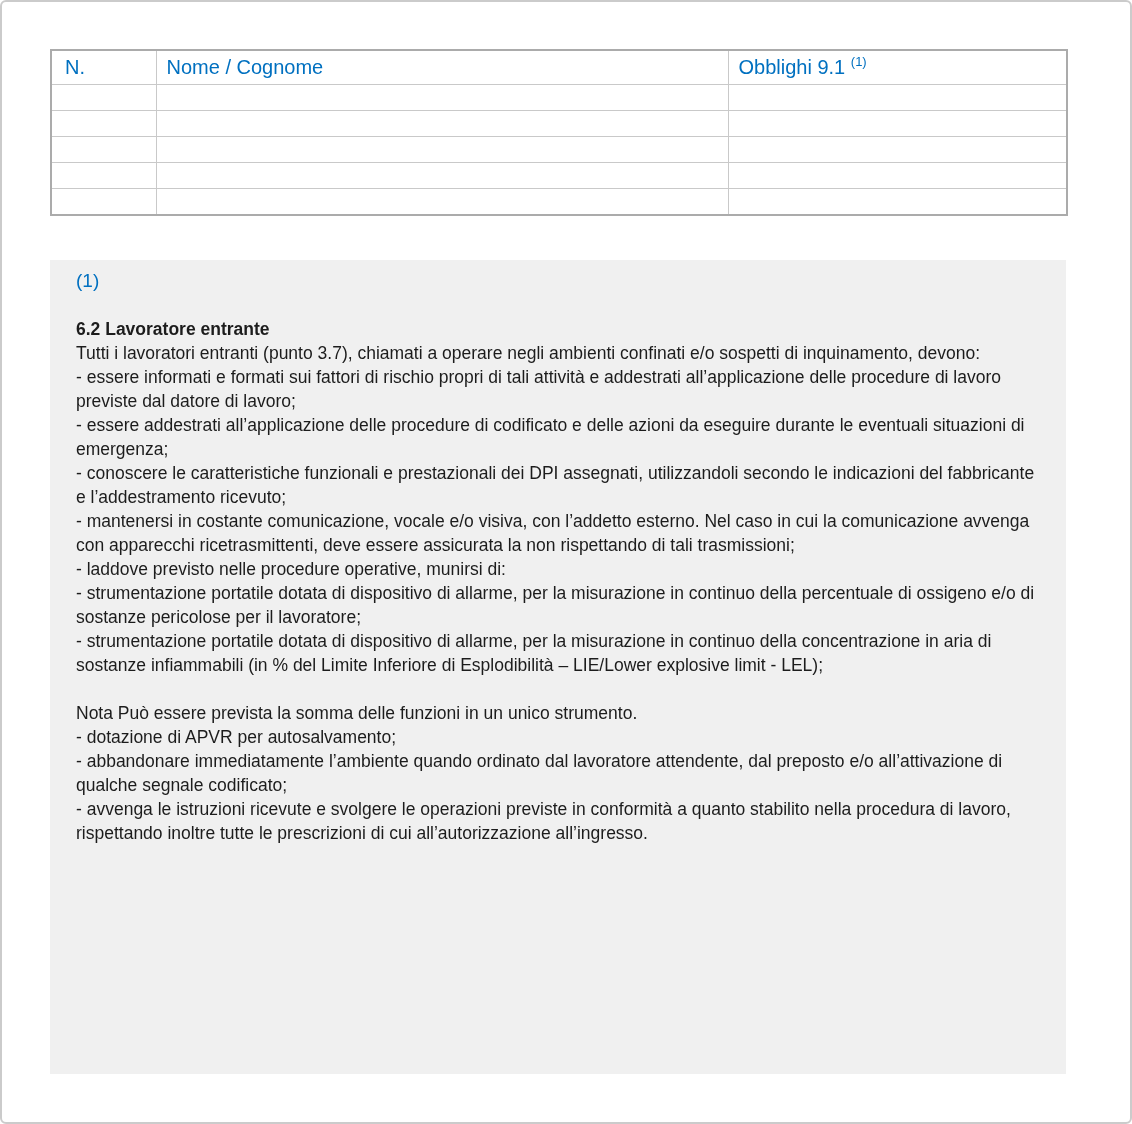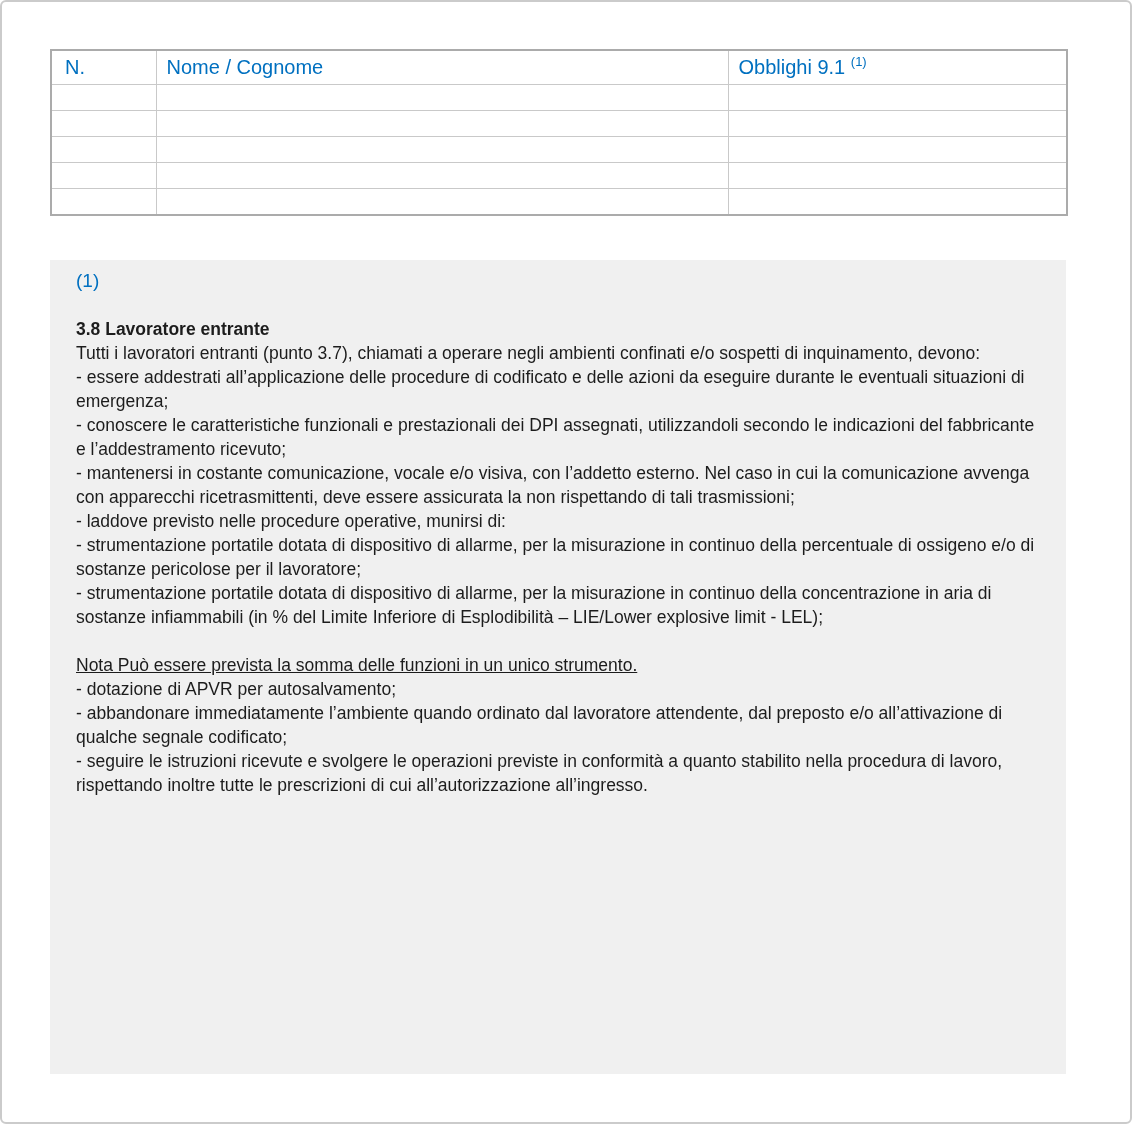--- a/index.html
+++ b/index.html
@@ -77,21 +77,20 @@
     margin: 0 0 24px 0;
   }
   .note-box p {
     margin: 0;
   }
   .note-box p.heading {
     font-weight: bold;
   }
   .note-box p.gap-before {
     margin-top: 24px;
-    text-decoration: underline;
   }
 </style>
 </head>
 <body>
 
 <div class="page">
 
   <table class="sig-table">
     <colgroup>
       <col style="width:105px">
@@ -136,27 +135,28 @@
       <tr>
         <td></td>
         <td></td>
         <td></td>
       </tr>
     </tbody>
   </table>
 
   <div class="note-box">
     <div class="ref">(1)</div>
-    <p class="heading">3.8 Lavoratore entrante</p>
+    <p class="heading">6.2 Lavoratore entrante</p>
     <p>Tutti i lavoratori entranti (punto 3.7), chiamati a operare negli ambienti confinati e/o sospetti di inquinamento, devono:</p>
+    <p>- essere informati e formati sui fattori di rischio propri di tali attività e addestrati all’applicazione delle procedure di lavoro previste dal datore di lavoro;</p>
     <p>- essere addestrati all’applicazione delle procedure di codificato e delle azioni da eseguire durante le eventuali situazioni di emergenza;</p>
     <p>- conoscere le caratteristiche funzionali e prestazionali dei DPI assegnati, utilizzandoli secondo le indicazioni del fabbricante e l’addestramento ricevuto;</p>
     <p>- mantenersi in costante comunicazione, vocale e/o visiva, con l’addetto esterno. Nel caso in cui la comunicazione avvenga con apparecchi ricetrasmittenti, deve essere assicurata la non rispettando di tali trasmissioni;</p>
     <p>- laddove previsto nelle procedure operative, munirsi di:</p>
     <p>- strumentazione portatile dotata di dispositivo di allarme, per la misurazione in continuo della percentuale di ossigeno e/o di sostanze pericolose per il lavoratore;</p>
     <p>- strumentazione portatile dotata di dispositivo di allarme, per la misurazione in continuo della concentrazione in aria di sostanze infiammabili (in % del Limite Inferiore di Esplodibilità – LIE/Lower explosive limit - LEL);</p>
     <p class="gap-before">Nota Può essere prevista la somma delle funzioni in un unico strumento.</p>
     <p>- dotazione di APVR per autosalvamento;</p>
     <p>- abbandonare immediatamente l’ambiente quando ordinato dal lavoratore attendente, dal preposto e/o all’attivazione di qualche segnale codificato;</p>
-    <p>- seguire le istruzioni ricevute e svolgere le operazioni previste in conformità a quanto stabilito nella procedura di lavoro, rispettando inoltre tutte le prescrizioni di cui all’autorizzazione all’ingresso.</p>
+    <p>- avvenga le istruzioni ricevute e svolgere le operazioni previste in conformità a quanto stabilito nella procedura di lavoro, rispettando inoltre tutte le prescrizioni di cui all’autorizzazione all’ingresso.</p>
   </div>
 
 </div>
 
 </body></html>

